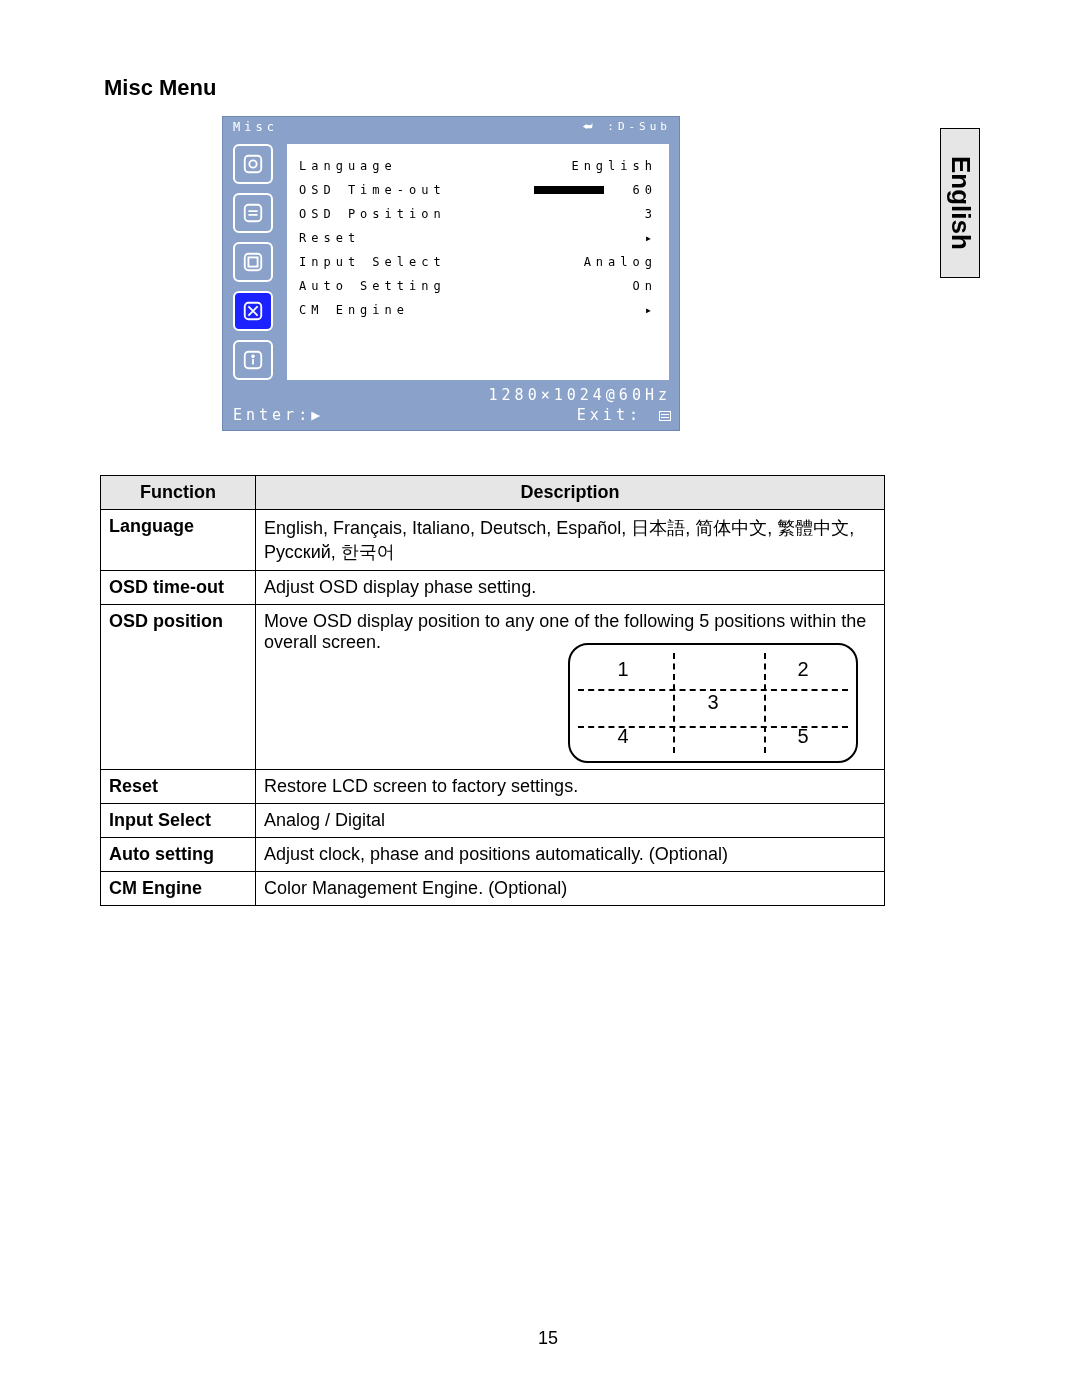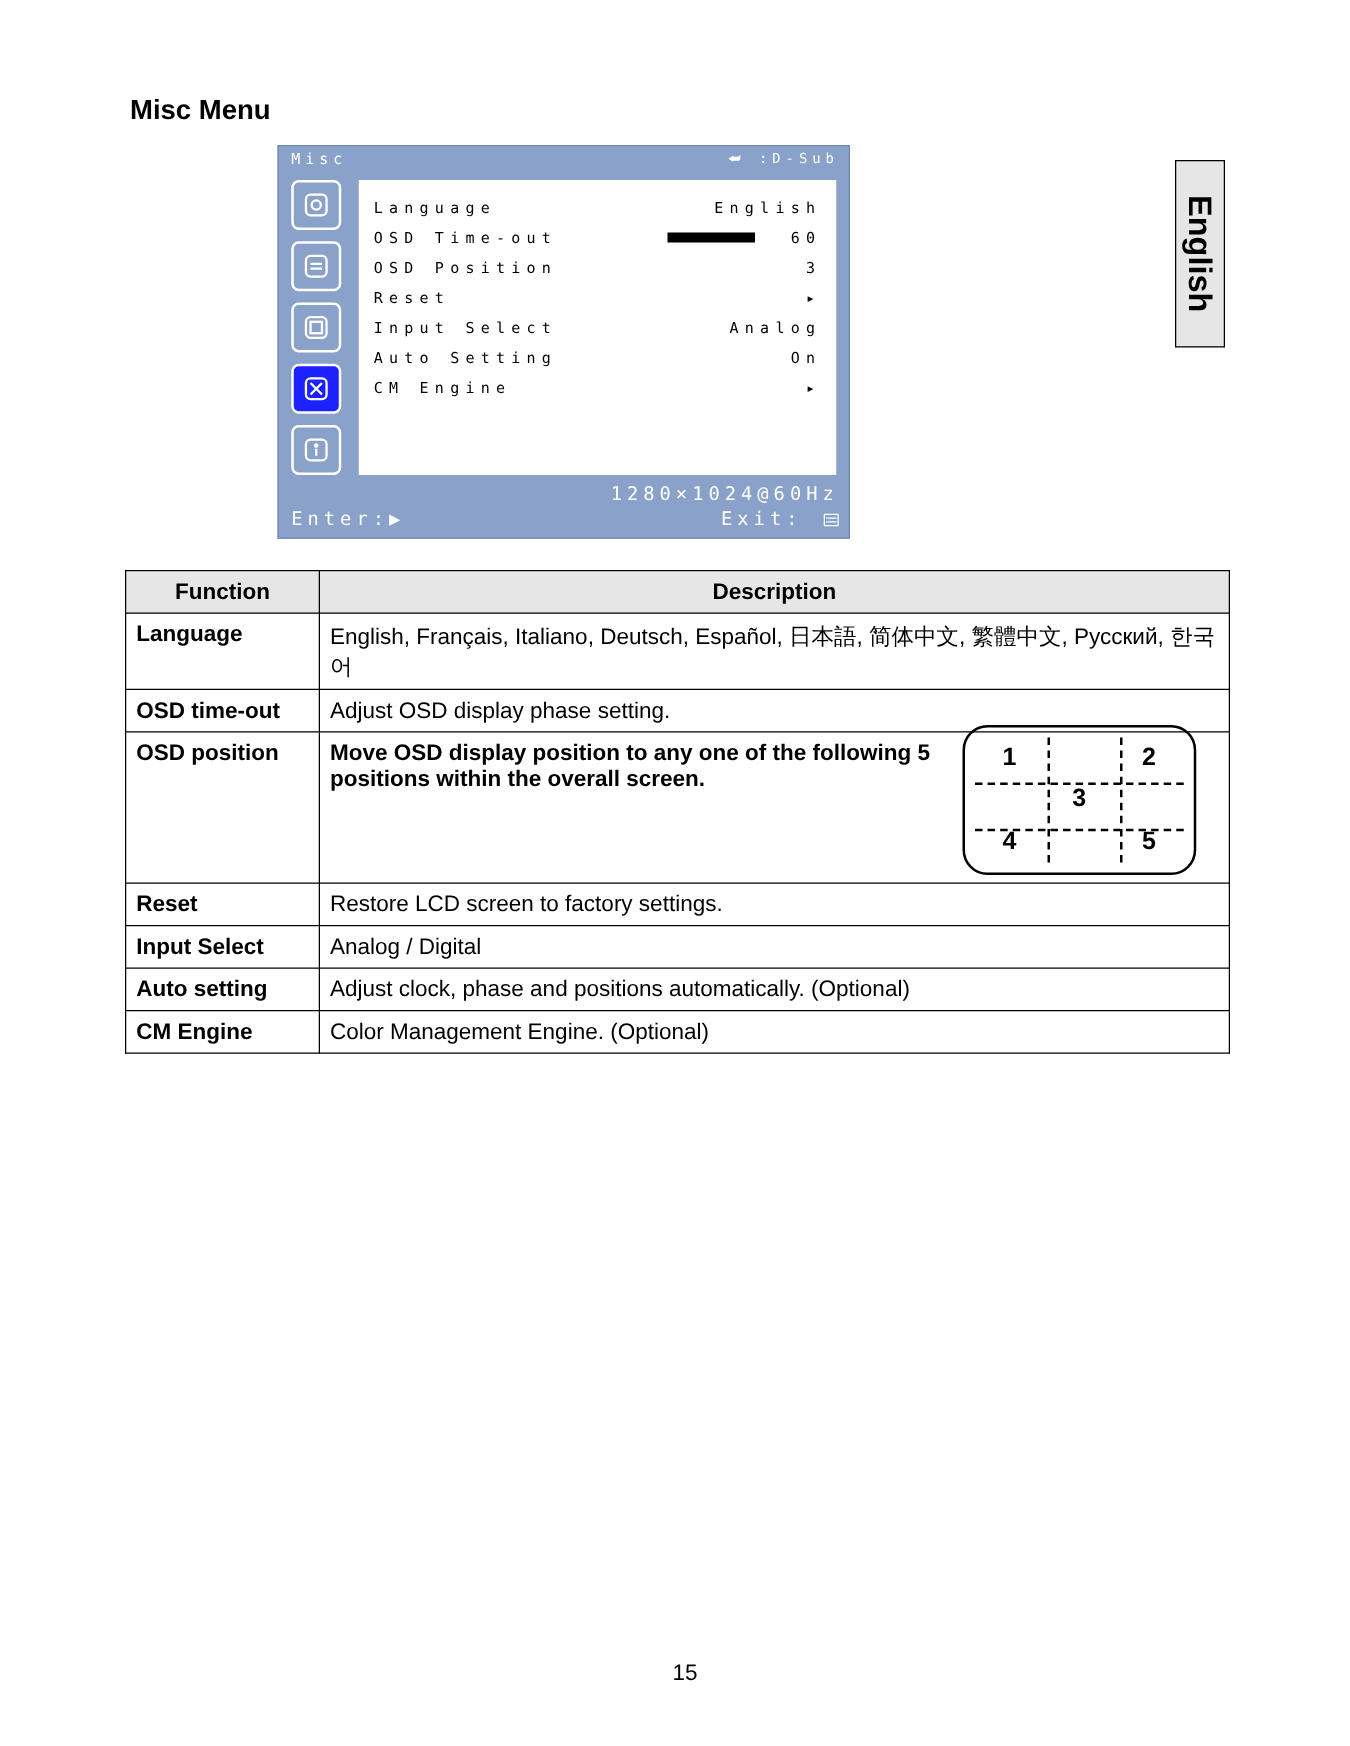--- a/index.html
+++ b/index.html
@@ -128,42 +128,41 @@
     position:relative;
   }
   .exit-box::before, .exit-box::after{
     content:""; position:absolute; left:1px; right:1px; height:1px; background:#fff;
   }
   .exit-box::before{ top:2px;} .exit-box::after{ bottom:2px;}
 
   
   table.desc {
     border-collapse: collapse;
-    width: 884px;
-    margin-top: 25px;
+    width: 785px;
+    margin-top: 44px;
     font-size: 18px;
   }
   table.desc th, table.desc td {
     border: 1px solid #000;
     padding: 6px 8px;
     text-align: left;
     vertical-align: top;
   }
   table.desc th {
     background: #e6e6e6;
     font-weight: bold;
   }
   table.desc th:first-child { width: 155px; text-align: center;}
   table.desc th:last-child { text-align: center;}
   table.desc td.fn { font-weight: bold; }
   .pos-cell {
     display: flex;
-    flex-direction: row;
+    flex-direction: column;
     gap: 2px;
-    font-weight: bold;
   }
   
   .pos-diag {
     align-self: flex-end;
     margin-right: 18px;
     margin-top: -12px;
     width: 290px;
     height: 120px;
     border: 2px solid #000;
     border-radius: 20px;

